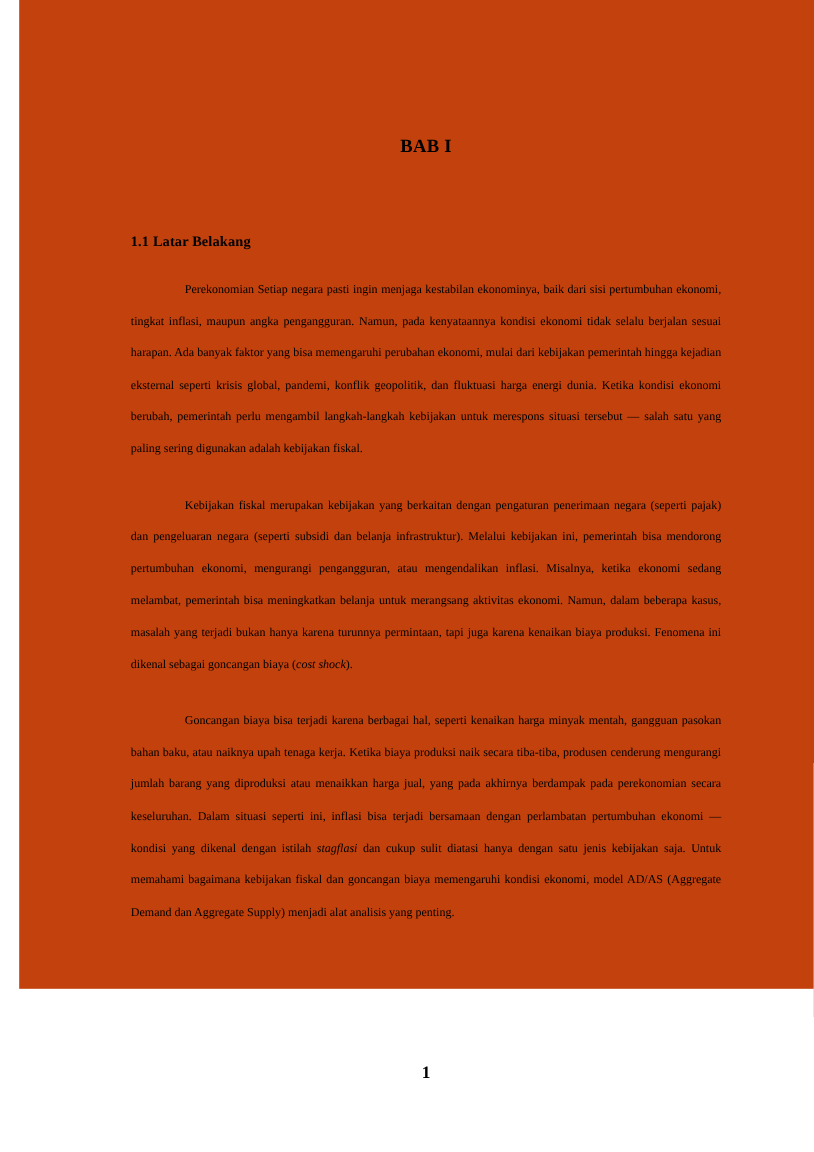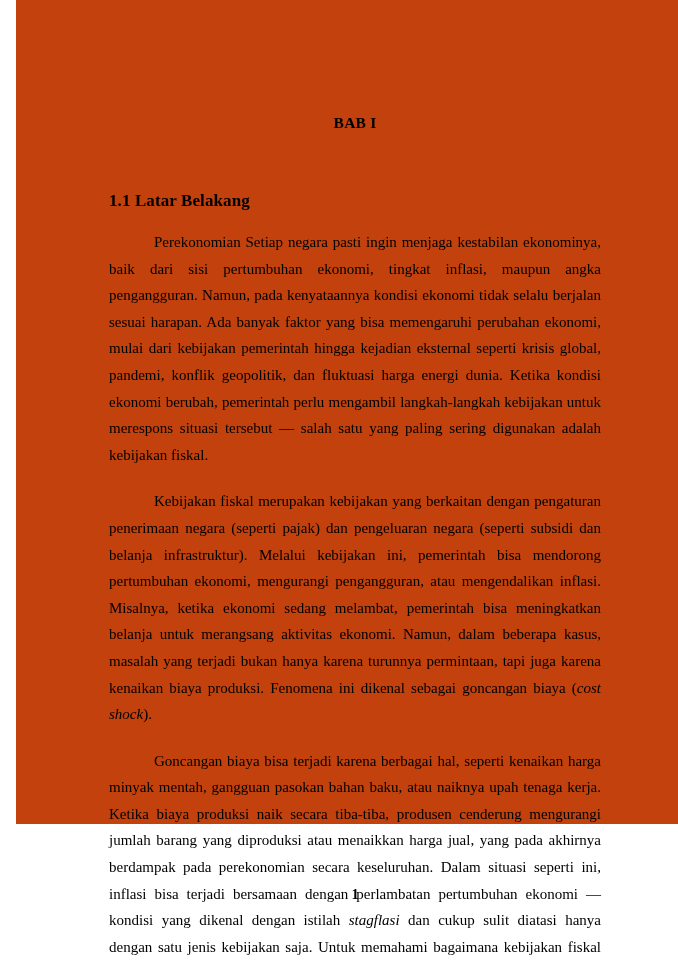--- a/index.html
+++ b/index.html
@@ -40,29 +40,29 @@
     letter-spacing: 0.2px;
     margin: 0;
   }
 
   .chapter-title .line2 {
     display: block;
   }
 
   .section-heading {
     font-weight: bold;
-    font-size: 17px;
+    font-size: 12px;
     line-height: 20px;
     margin: 0;
     padding-top: 54px;
     letter-spacing: 0.1px;
   }
 
   .body-par {
-    font-size: 15px;
+    font-size: 10px;
     line-height: 26.6px;
     text-align: justify;
     text-justify: inter-word;
     text-indent: 45px;
     margin: 0;
     padding-top: 20px;
     hyphens: none;
   }
 
   .body-par:first-of-type {

